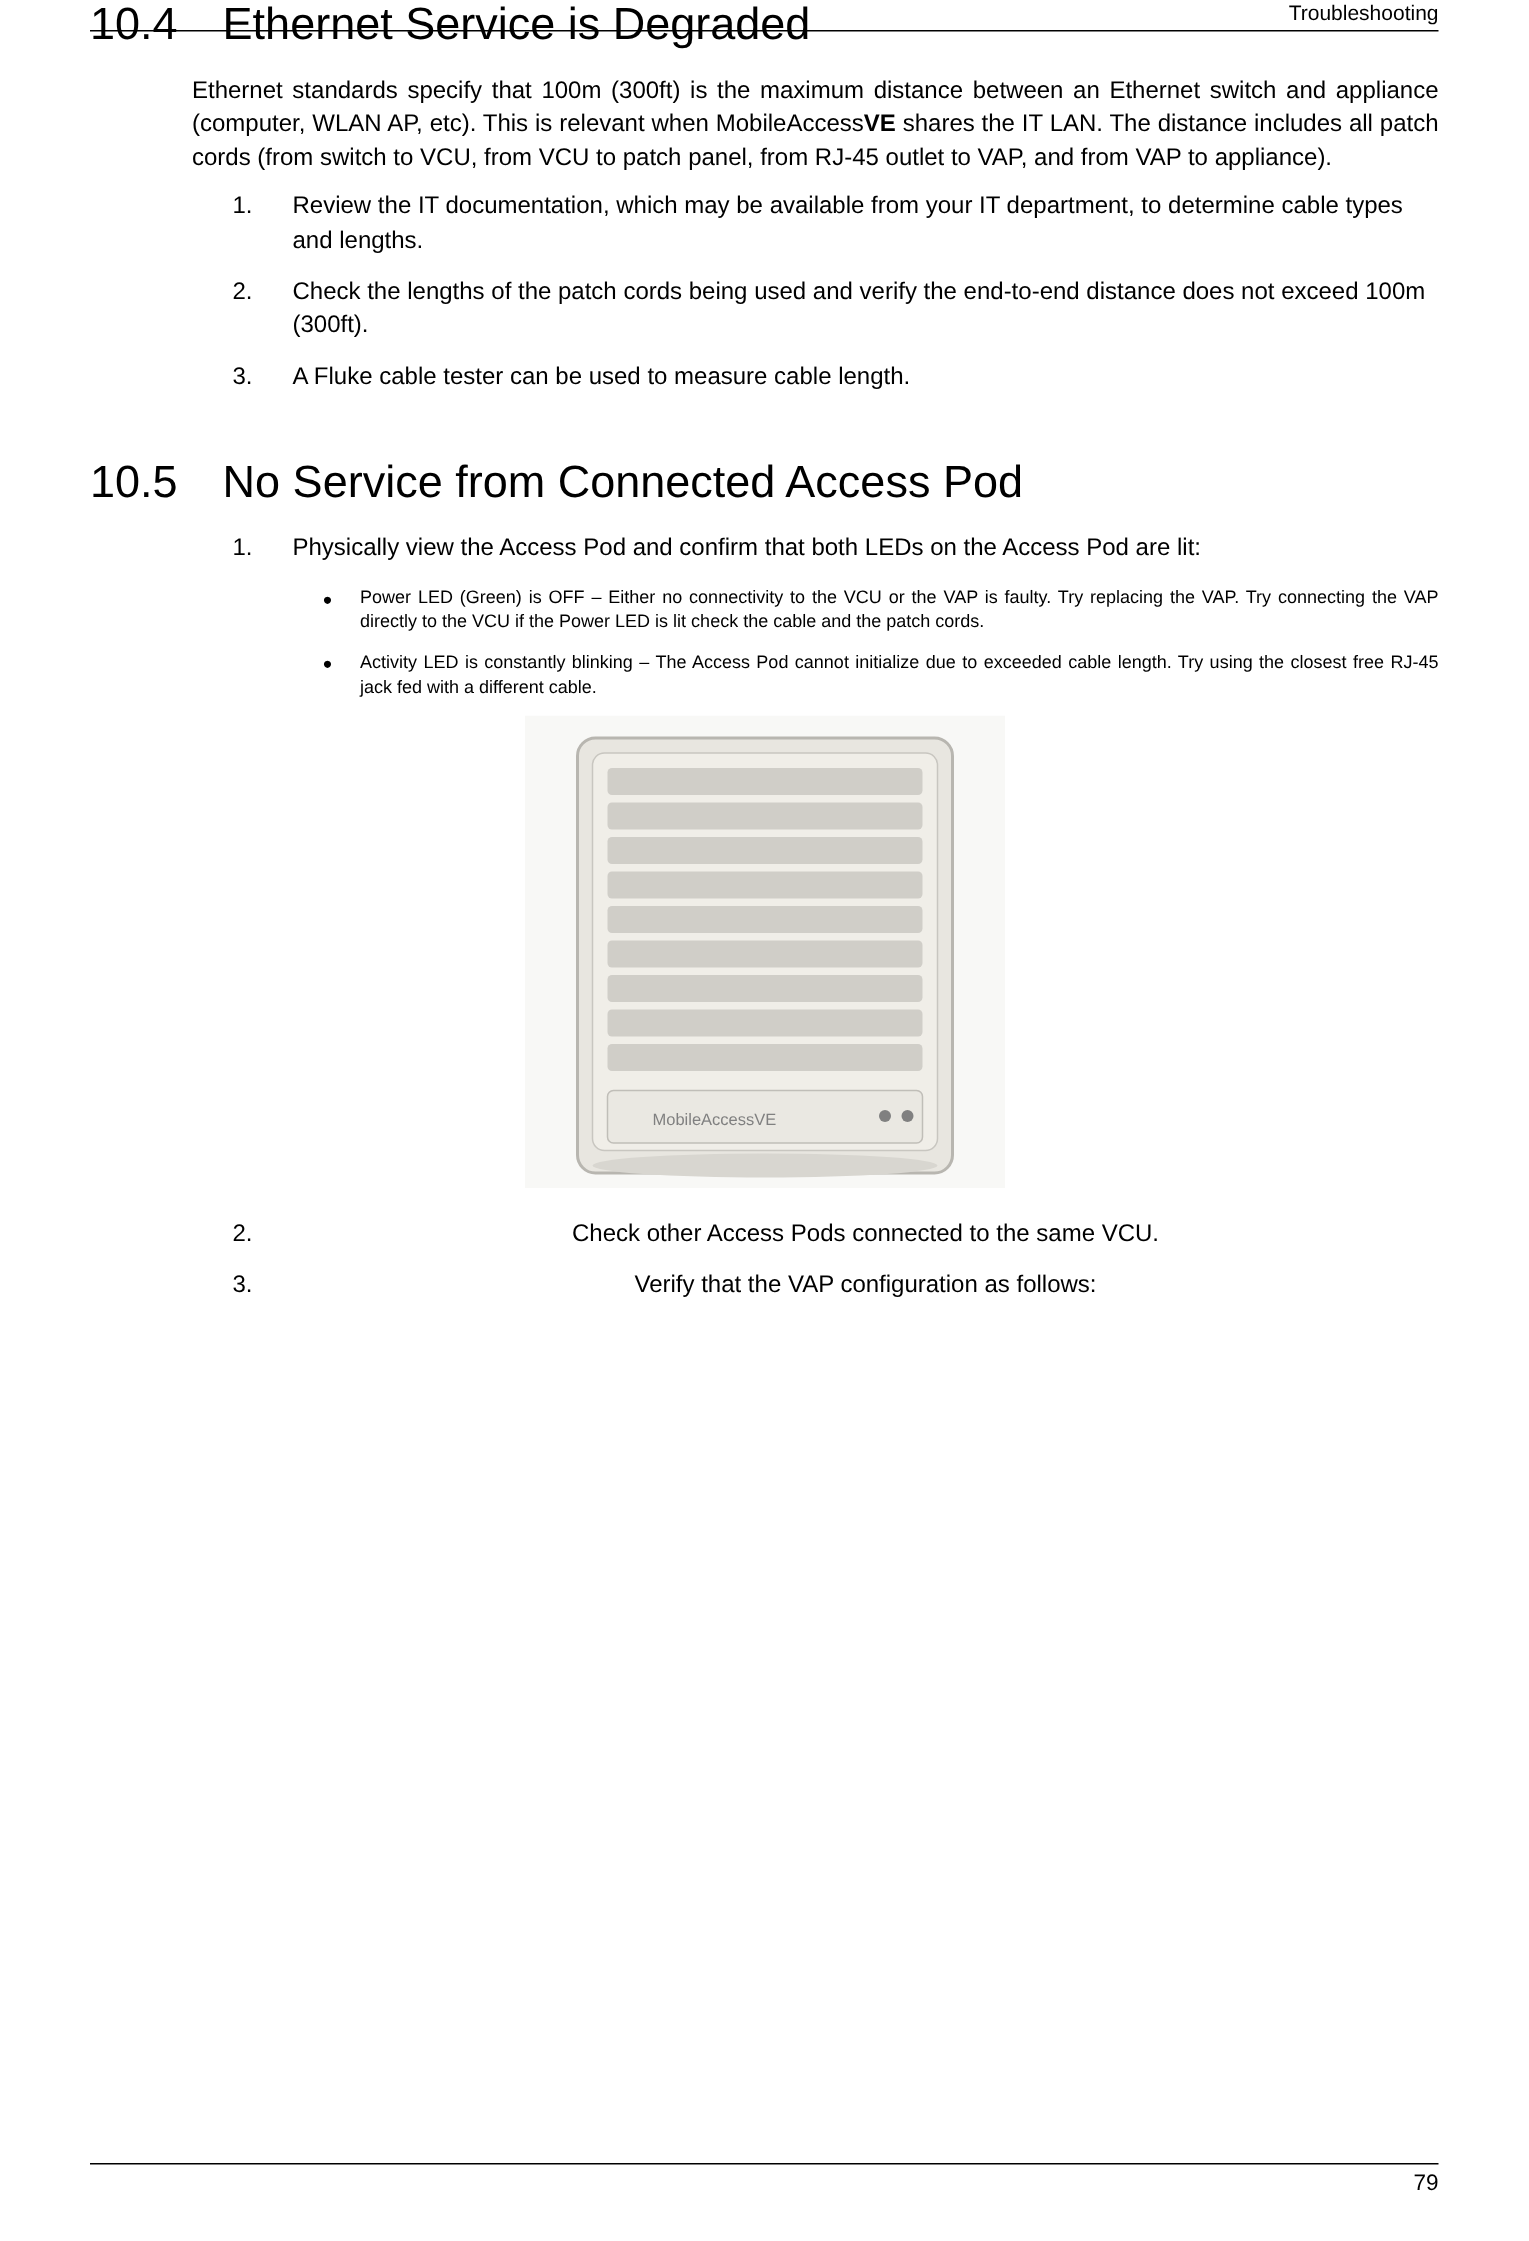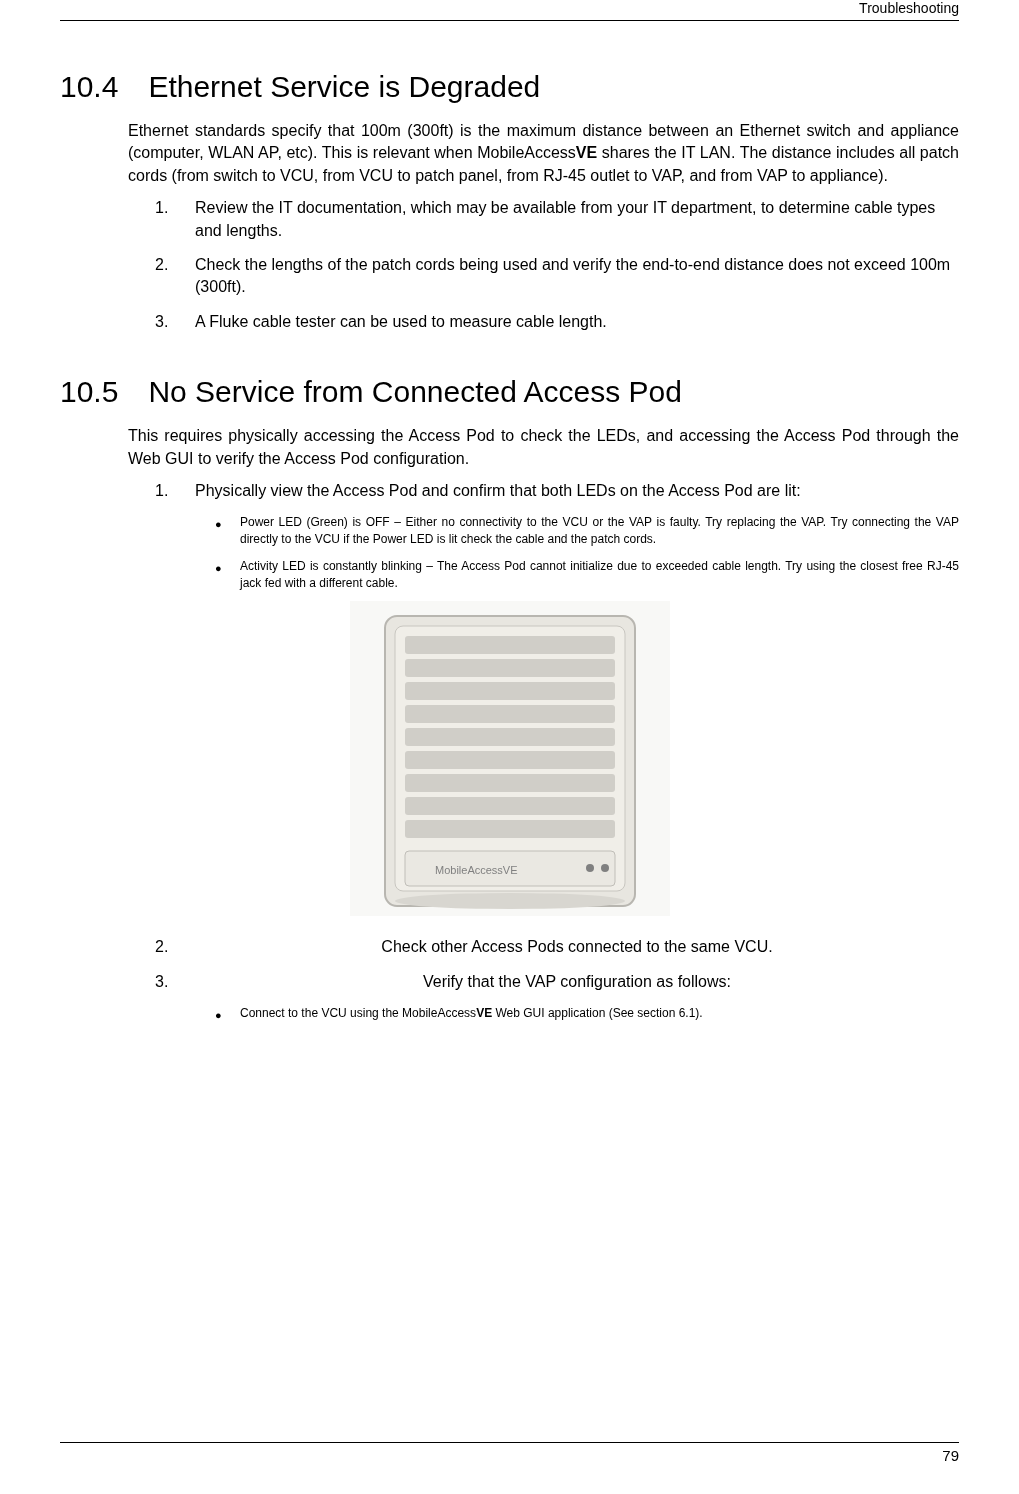--- a/index.html
+++ b/index.html
@@ -18,21 +18,20 @@
       left: 60px;
       right: 60px;
     }
     .header-text {
       position: absolute;
       top: 0px;
       right: 60px;
       font-size: 14px;
     }
     .content {
-      padding-top: 70px;
     }
     .section-heading {
       font-family: Arial, sans-serif;
       font-size: 30px;
       font-weight: normal;
       margin-bottom: 16px;
     }
     .section-number {
       display: inline-block;
       margin-right: 30px;
@@ -134,21 +133,20 @@
     <li>Check the lengths of the patch cords being used and verify the end-to-end distance does not exceed 100m (300ft).</li>
     <li>A Fluke cable tester can be used to measure cable length.</li>
   </ol>
 
   <div class="section-spacer"></div>
 
   <h2 class="section-heading">
     <span class="section-number">10.5</span><span>No Service from Connected Access Pod</span>
   </h2>
 
-  <p class="body-text">This requires physically accessing the Access Pod to check the LEDs, and accessing the Access Pod through the Web GUI to verify the Access Pod configuration.</p>
 
   <ol class="numbered-list">
     <li>Physically view the Access Pod and confirm that both LEDs on the Access Pod are lit:</li>
   </ol>
 
   <ul class="bullet-list">
     <li>Power LED (Green) is OFF – Either no connectivity to the VCU or the VAP is faulty. Try replacing the VAP. Try connecting the VAP directly to the VCU if the Power LED is lit check the cable and the patch cords.</li>
     <li>Activity LED is constantly blinking – The Access Pod cannot initialize due to exceeded cable length. Try using the closest free RJ-45 jack fed with a different cable.</li>
   </ul>
 
@@ -173,23 +171,20 @@
     <circle cx="255" cy="267" r="4" fill="#808080"></circle>
     <ellipse cx="160" cy="300" rx="115" ry="8" fill="#d8d6d0"></ellipse>
   </svg>
 
   <ol class="numbered-list" start="2" style="counter-reset: item 1; text-align: center;">
     <li>Check other Access Pods connected to the same VCU.</li>
     <li>Verify that the VAP configuration as follows:</li>
   </ol>
 
   <ul class="bullet-list">
-    <li>
-      <span>Connect to the VCU using the MobileAccess</span><span class="bold">VE</span><span> Web GUI application (See section 6.1).</span>
-    </li>
   </ul>
 
 </div>
 
 <div class="footer">
   <div class="footer-line"></div>
   <span class="footer-page">79</span>
 </div>
 
 </body></html>

